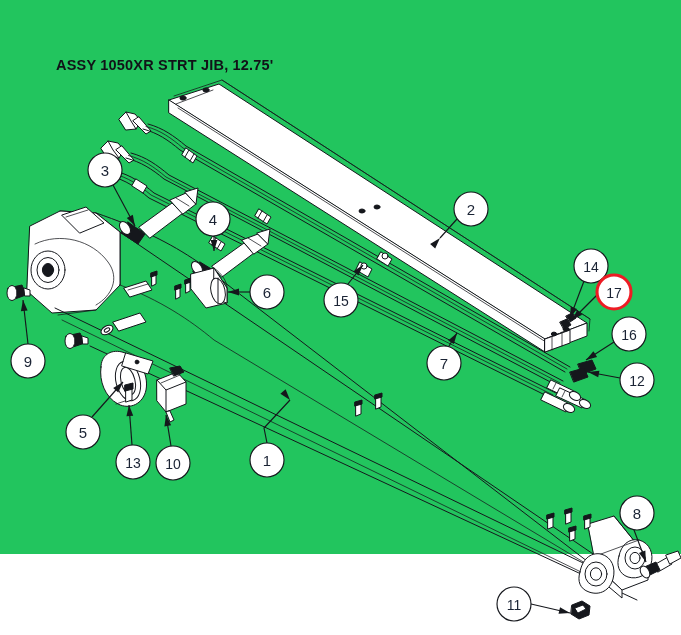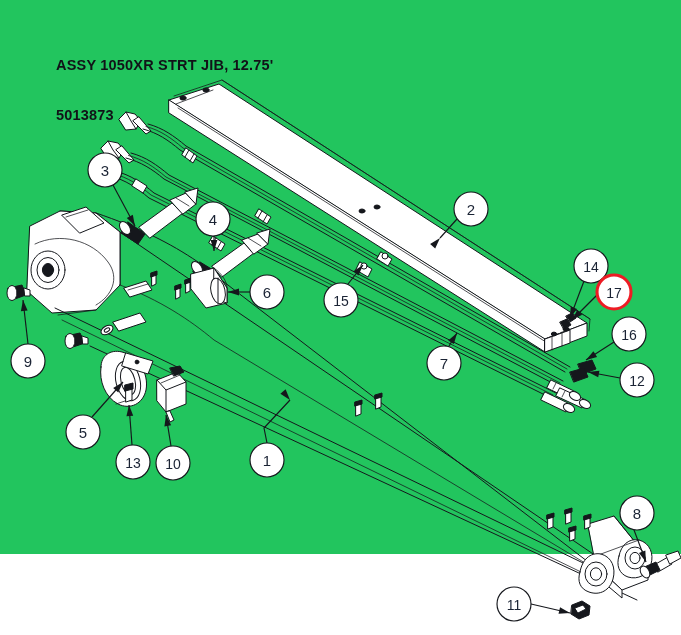--- a/index.html
+++ b/index.html
@@ -34,21 +34,20 @@
   .fillw{fill:#ffffff;}
   .fillk{fill:#15171c;}
 </style>
 </head>
 <body>
 
 <div id="sheet">
 
   <div id="title-block">
     <div>ASSY 1050XR STRT JIB, 12.75'</div>
-    <div>5013873</div>
   </div>
 
   <svg id="art" viewBox="0 0 681 635">
 
     <g>
 
       <g>
         <path class="ln fillw" d="M119,119 L126,112 L135,114 L141,121 L136,129 L126,130 Z"></path>
         <path class="ln" d="M126,112 L131,121 L136,129"></path>
         <path class="ln fillw" d="M133,121 L146,134 L151,131 L139,117 Z"></path>

